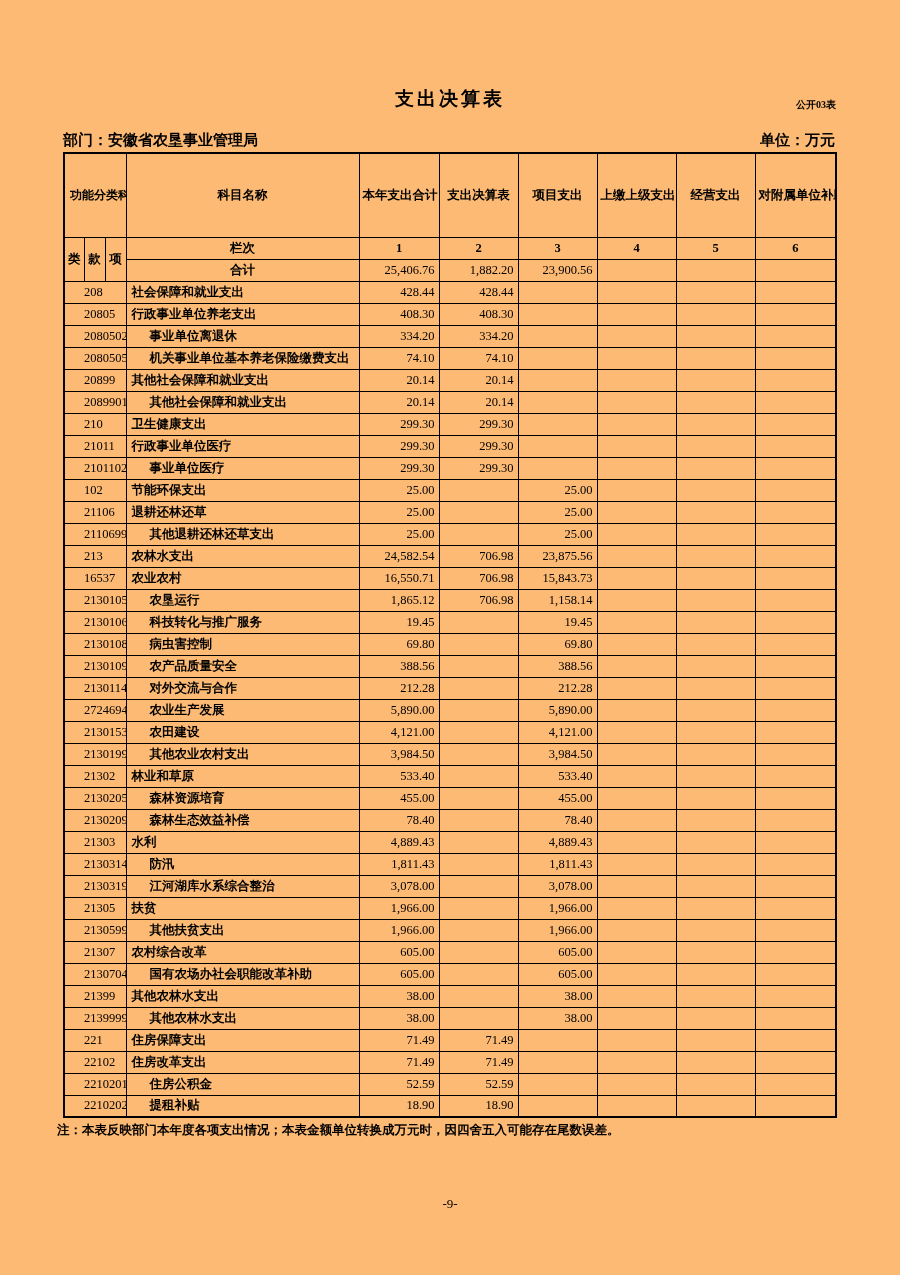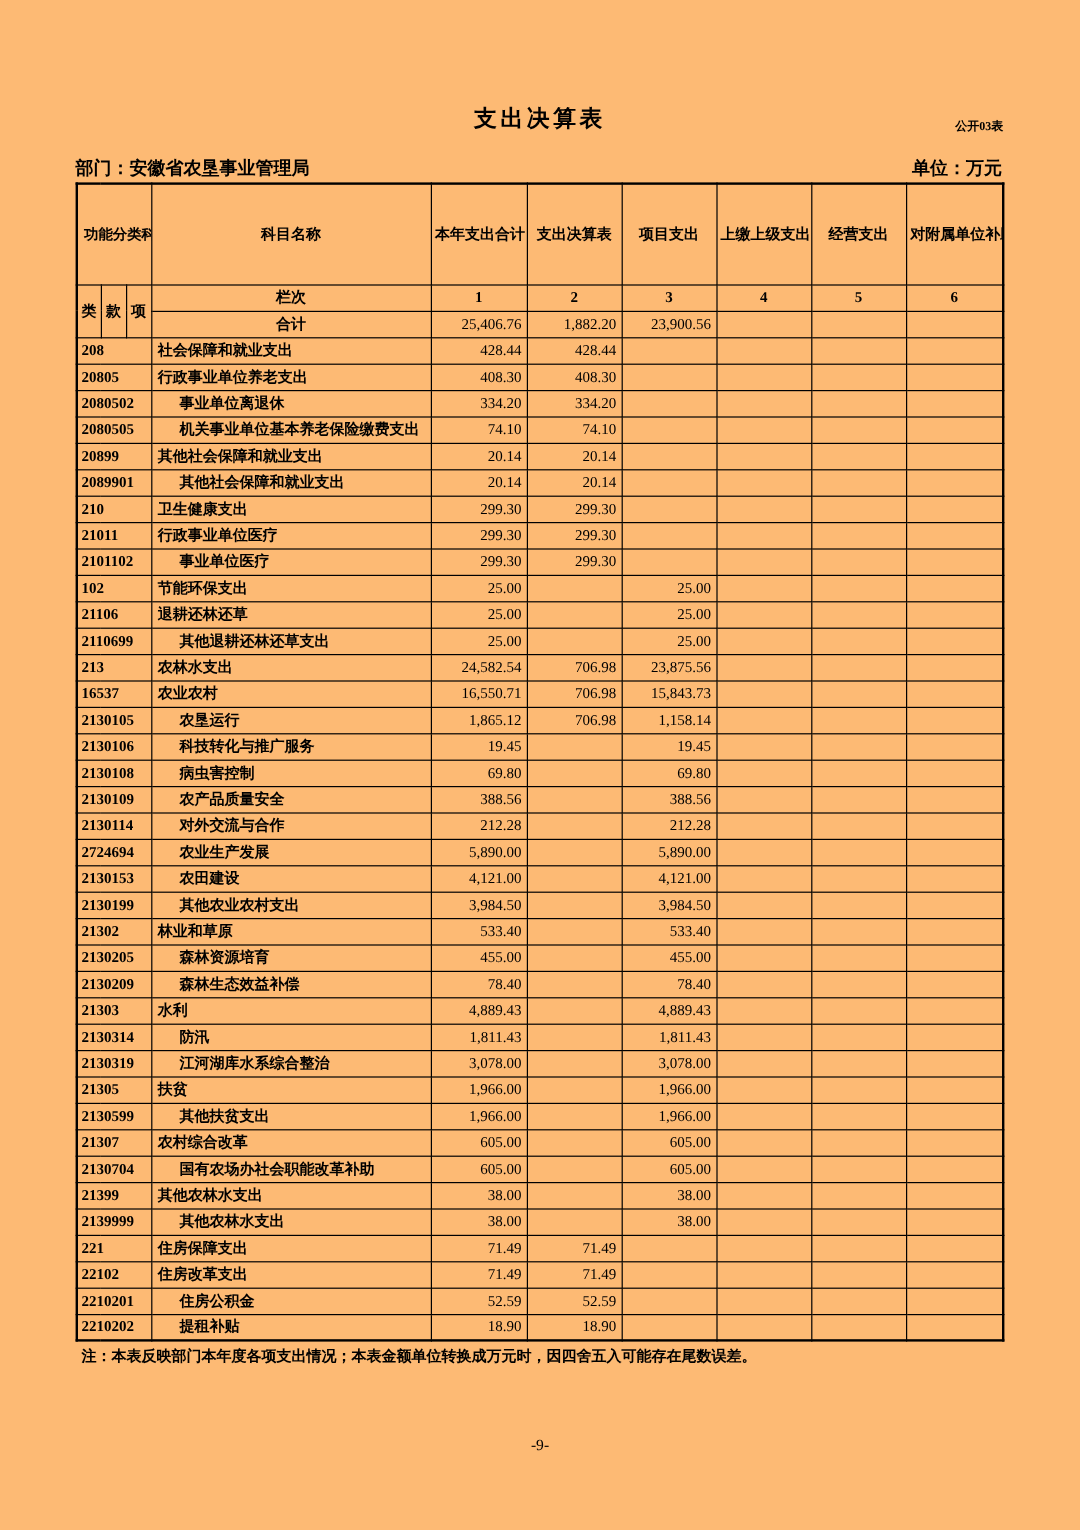--- a/index.html
+++ b/index.html
@@ -11,25 +11,25 @@
   .meta-row { position:absolute; top:131px; left:63px; width:772px; display:flex; justify-content:space-between; font-size:15px; font-weight:bold; }
   table.main { position:absolute; top:152px; left:63px; width:772px; border-collapse:collapse; table-layout:fixed; border:2px solid #000; }
   table.main th, table.main td { border:1px solid #000; overflow:hidden; white-space:nowrap; }
   .head-row th { height:84px; font-size:12.5px; font-weight:bold; text-align:center; vertical-align:middle; padding:0 3px; line-height:1.55; white-space:normal; }
   .head-row th.code-head { font-size:12px; padding:0 5px; }
   .lanci-row th { height:22px; font-size:12.5px; font-weight:bold; text-align:center; vertical-align:middle; }
   th.sub { font-size:12.5px; font-weight:bold; text-align:center; vertical-align:middle; }
   .total-row td { height:22px; border-bottom:2px solid #000; font-size:12.5px; vertical-align:middle; }
   .total-row td.name-c { text-align:center; font-weight:bold;margin-top:48px; }
   tbody td { height:22px; font-size:12.5px; vertical-align:middle; }
-  td.code { text-align:left; padding-left:3px; font-weight:bold; }
+  td.code { text-align:left; padding-left:19px; font-weight:normal; }
   td.name { text-align:left; padding-left:5px; font-weight:bold;margin-left:13px; }
   td.name.indent { padding-left:23px; }
   td.num { text-align:right; padding-right:4px; font-weight:normal; }
-  .note { position:absolute; top:1122px; left:68px; width:790px; font-size:12.5px; font-weight:bold; }
+  .note { position:absolute; top:1122px; left:57px; width:790px; font-size:12.5px; font-weight:bold; }
   .pagenum { position:absolute; top:1196px; left:0; width:100%; text-align:center; font-size:13px; }
 </style>
 </head>
 <body>
 
 <div class="page">
 
   <div class="title">支出决算表</div>
   <div class="doc-label">公开03表</div>
 

